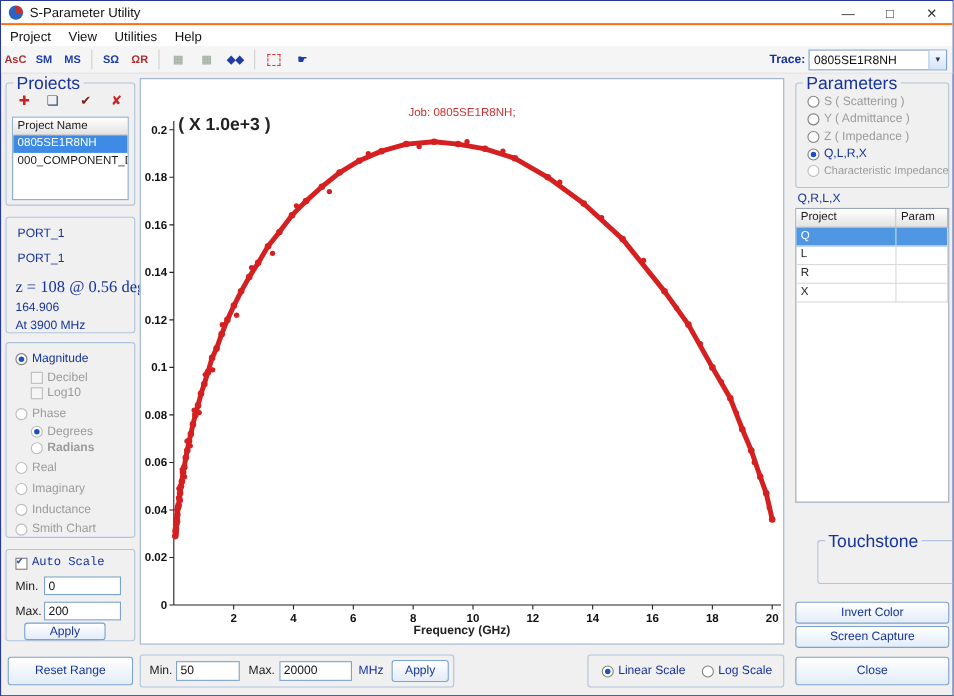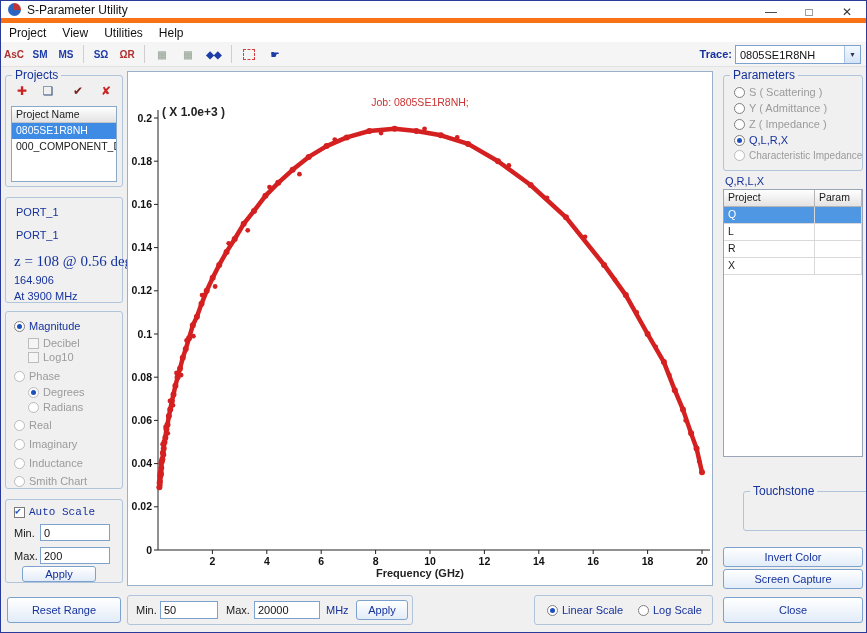--- a/index.html
+++ b/index.html
@@ -1,20 +1,20 @@
 <!DOCTYPE html>
 <html><head>
 <meta charset="utf-8">
 <style>
   * { box-sizing: border-box; margin: 0; padding: 0; }
   body { font-family: "Liberation Sans", sans-serif; background:#d8d8d8; }
   .window { position:relative; width:867px; height:633px; background:#f0f0f0; border:1px solid #2a3a9a; overflow:hidden; font-size:11px; color:#1a1a1a; }
 
   
-  .titlebar { position:absolute; left:0; top:0; width:100%; height:22px; background:#ffffff; border-bottom:5px solid #f97316; display:flex; align-items:center; }
+  .titlebar { position:absolute; left:0; top:0; width:100%; height:22px; background:#ffffff; border-bottom:2px solid #f97316; display:flex; align-items:center; }
   .app-icon { width:13px; height:13px; border-radius:50%; background:conic-gradient(#c23333 0 95deg,#2a63c0 95deg 360deg); margin:0 6px 0 7px; }
   .app-title { font-size:12px; color:#111; }
   .win-controls { position:absolute; right:0; top:0; height:22px; display:flex; }
   .win-btn { width:38px; height:22px; display:flex; align-items:center; justify-content:center; font-size:12px; color:#333; }
 
   
   .menubar { position:absolute; left:0; top:22px; width:100%; height:19px; background:#ffffff; display:flex; align-items:center; }
   .menu-item { padding:2px 8px; font-size:12px; color:#111; }
 
   
@@ -24,21 +24,21 @@
   .icon-btn.dis { color:#a8b4a8; }
   .tsep { width:1px; height:18px; background:#cfcfcf; margin:0 4px; }
   .dash-box { width:12px; height:11px; border:1px dashed #d04040; display:inline-block; }
   .trace-label { position:absolute; right:134px; top:6px; color:#16329c; font-weight:bold; }
   .combo { position:absolute; right:5px; top:3px; width:126px; height:19px; background:#fff; border:1px solid #7da2ce; display:flex; align-items:center; }
   .combo-text { flex:1; padding-left:4px; font-size:11px; color:#111; white-space:nowrap; overflow:hidden; }
   .combo-arrow { width:16px; height:17px; background:linear-gradient(#f4f9ff,#d4e4f6); border-left:1px solid #a9c4e0; display:flex; align-items:center; justify-content:center; font-size:7px; color:#335; }
 
   
   .group { position:absolute; border:1px solid #b0c4dc; border-radius:3px; }
-  .legend { position:absolute; top:-8px; left:6px; background:#f0f0f0; padding:0 3px; font-size:12px; color:#16329c; }
+  .legend { position:absolute; top:-8px; left:6px; background:#f0f0f0; padding:0 3px; font-size:16px; color:#16329c; }
 
   .navy { color:#16329c; } .gray { color:#9b9b9b; } .blk { color:#1a1a1a; }
 
   .opt { position:absolute; display:flex; align-items:center; gap:4px; white-space:nowrap; }
   .rd { width:11px; height:11px; min-width:11px; border:1px solid #808080; border-radius:50%; background:#fff; position:relative; display:inline-block; }
   .rd.sel::after { content:""; position:absolute; left:2px; top:2px; width:5px; height:5px; border-radius:50%; background:#1d4fc0; }
   .rd.dis { border-color:#bbbbbb; }
   .cb { width:11px; height:11px; min-width:11px; border:1px solid #7a7a7a; background:#fff; position:relative; display:inline-block; }
   .cb.dis { border-color:#bcbcbc; background:#f5f5f5; }
   .cb.checked::after { content:"✔"; position:absolute; left:0; top:-3px; font-size:10px; font-weight:bold; color:#1d4fc0; }
@@ -50,21 +50,21 @@
   .proj-tool { position:absolute; width:24px; height:20px; display:flex; align-items:center; justify-content:center; font-size:12px; background:#f0f0f0; }
   .plist { position:absolute; left:5px; top:30px; width:106px; height:76px; background:#fff; border:1px solid #8aa8c8; overflow:hidden; }
   .plist-header { height:16px; background:linear-gradient(#ffffff,#e3e3e3); border-bottom:1px solid #c5c5c5; font-size:10.5px; padding:1px 0 0 4px; color:#222; }
   .plist-row { height:16px; padding:1px 0 0 4px; font-size:10.5px; white-space:nowrap; overflow:hidden; }
   .plist-row.sel { background:#3d8be4; color:#fff; }
 
   
   .chart-panel { position:absolute; left:126px; top:70px; width:586px; height:515px; background:#fff; border:1px solid #9ab0c8; }
   .chart-title { position:absolute; top:8px; width:100%; text-align:center; color:#2222cc; font-weight:bold; font-size:12px; }
   .chart-sub { position:absolute; top:24px; width:100%; text-align:center; color:#cc3333; font-size:10.5px; }
-  .chart-ymult { position:absolute; left:34px; top:33px; font-weight:bold; font-size:12px; color:#222; }
+  .chart-ymult { position:absolute; left:34px; top:33px; font-weight:bold; font-size:16px; color:#222; }
   .chart-xlabel { position:absolute; top:495px; width:100%; text-align:center; font-weight:bold; font-size:11px; color:#222; }
   svg text { font-family:"Liberation Sans",sans-serif; }
 
   
   .qtable { position:absolute; left:722px; top:188px; width:140px; height:268px; background:#fff; border:1px solid #9aa6b5; }
   .qhead { display:flex; height:17px; }
   .qhead div { background:linear-gradient(#ffffff,#e3e3e3); border-right:1px solid #b5b5b5; border-bottom:1px solid #b5b5b5; font-size:10.5px; padding:1px 0 0 4px; }
   .qrow { display:flex; height:17px; }
   .qrow div { border-right:1px solid #d9d9d9; border-bottom:1px solid #d9d9d9; font-size:10.5px; padding:1px 0 0 4px; }
   .qrow.sel div { background:#4f97e3; color:#fff; }
@@ -150,21 +150,21 @@
         <span class="gray">Log10</span>
       </div>
     <div class="opt" style="left:8px;top:58px;">
         <span class="rd dis"></span>
         <span class="gray">Phase</span>
       </div>
     <div class="opt" style="left:22px;top:74px;">
         <span class="rd sel dis"></span>
         <span class="gray">Degrees</span>
       </div>
-    <div class="opt" style="left:22px;top:89px;">
+    <div class="opt" style="left:22px;top:89px;font-weight:bold;">
         <span class="rd dis"></span>
         <span class="gray">Radians</span>
       </div>
     <div class="opt" style="left:8px;top:107px;">
         <span class="rd dis"></span>
         <span class="gray">Real</span>
       </div>
     <div class="opt" style="left:8px;top:126px;">
         <span class="rd dis"></span>
         <span class="gray">Imaginary</span>

